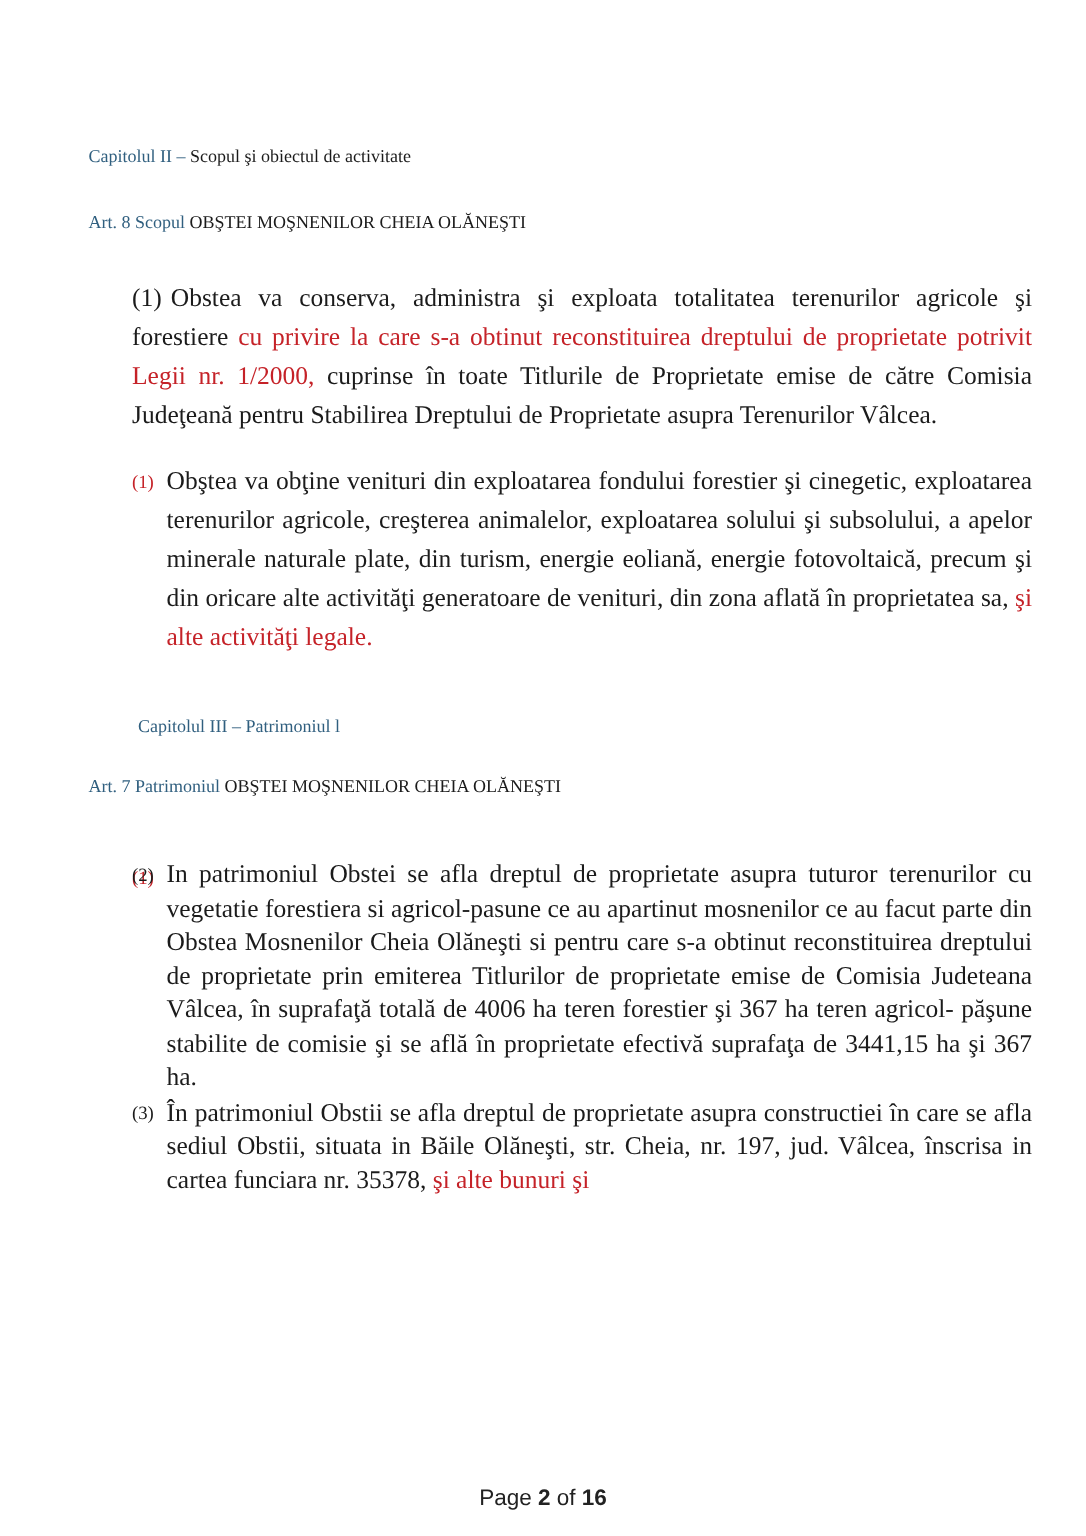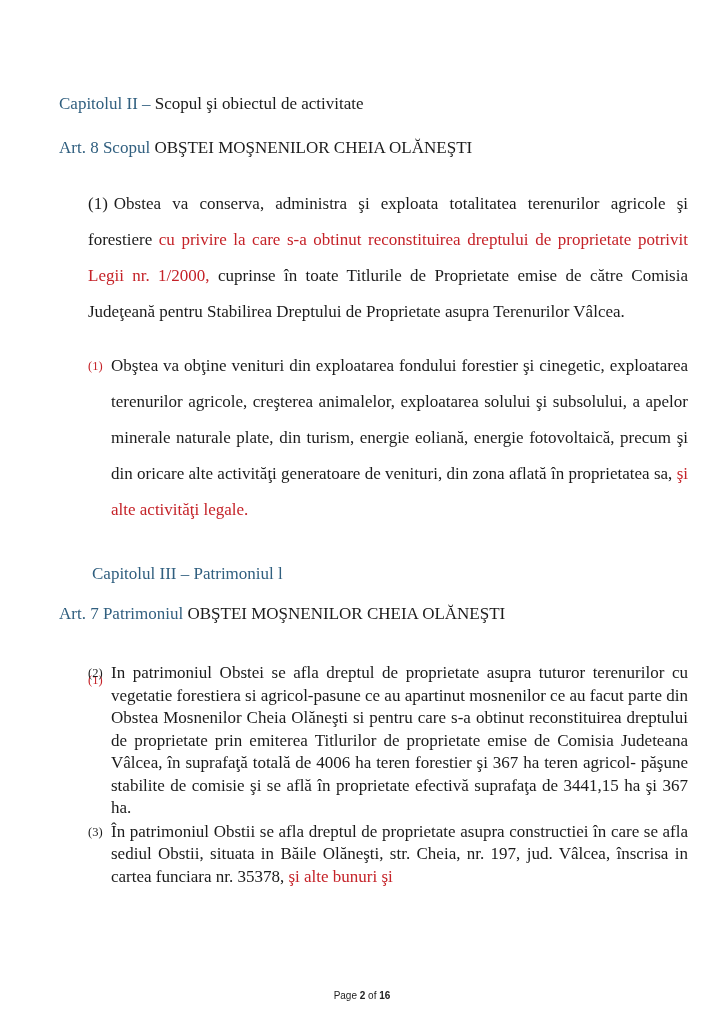--- a/index.html
+++ b/index.html
@@ -11,32 +11,32 @@
     overflow: hidden;
   }
   .page {
     box-sizing: border-box;
     width: 724px; height: 1024px;
     padding: 90px 36px 0 59px;
     position: relative;
     background: #ffffff;
   }
   .heading {
-    font-size: 17px;
+    font-size: 12px;
     line-height: 28px;
     font-weight: normal;
     margin: 0;
     text-align: left;
   }
   .blue { color: #305f7f; }
   .red  { color: #c52228; }
   .italic { }
   .para {
     font-size: 17px;
-    line-height: 36px;
+    line-height: 26px;
     text-align: justify;
     margin: 0 0 0 29px;
     position: relative;
   }
   .para.hang { padding-left: 23px; }
   .para.tight { line-height: 22.5px; }
   .marker-inline { margin-right: 6px; }
   .marker-hang {
     position: absolute;
     left: 0; top: 0;
@@ -50,21 +50,21 @@
   .b5 { margin-top: 32px; margin-left: 33px; }
   .b6 { margin-top: 12px; }
   .b7 { margin-top: 34px; }
   .b8 { margin-top: 1px; }
   .b9 { margin-top: 1px; }
   .footer {
     position: absolute;
     left: 0; right: 0; top: 990px;
     text-align: center;
     font-family: "Liberation Sans", sans-serif;
-    font-size: 10px;
+    font-size: 15px;
     color: #222222;
   }
   .footer .num { font-weight: bold; }
 </style>
 </head>
 <body>
 
 <div class="page">
 
   <h2 class="heading b0"><span class="blue">Capitolul II – </span><span>Scopul şi obiectul de activitate</span></h2>

